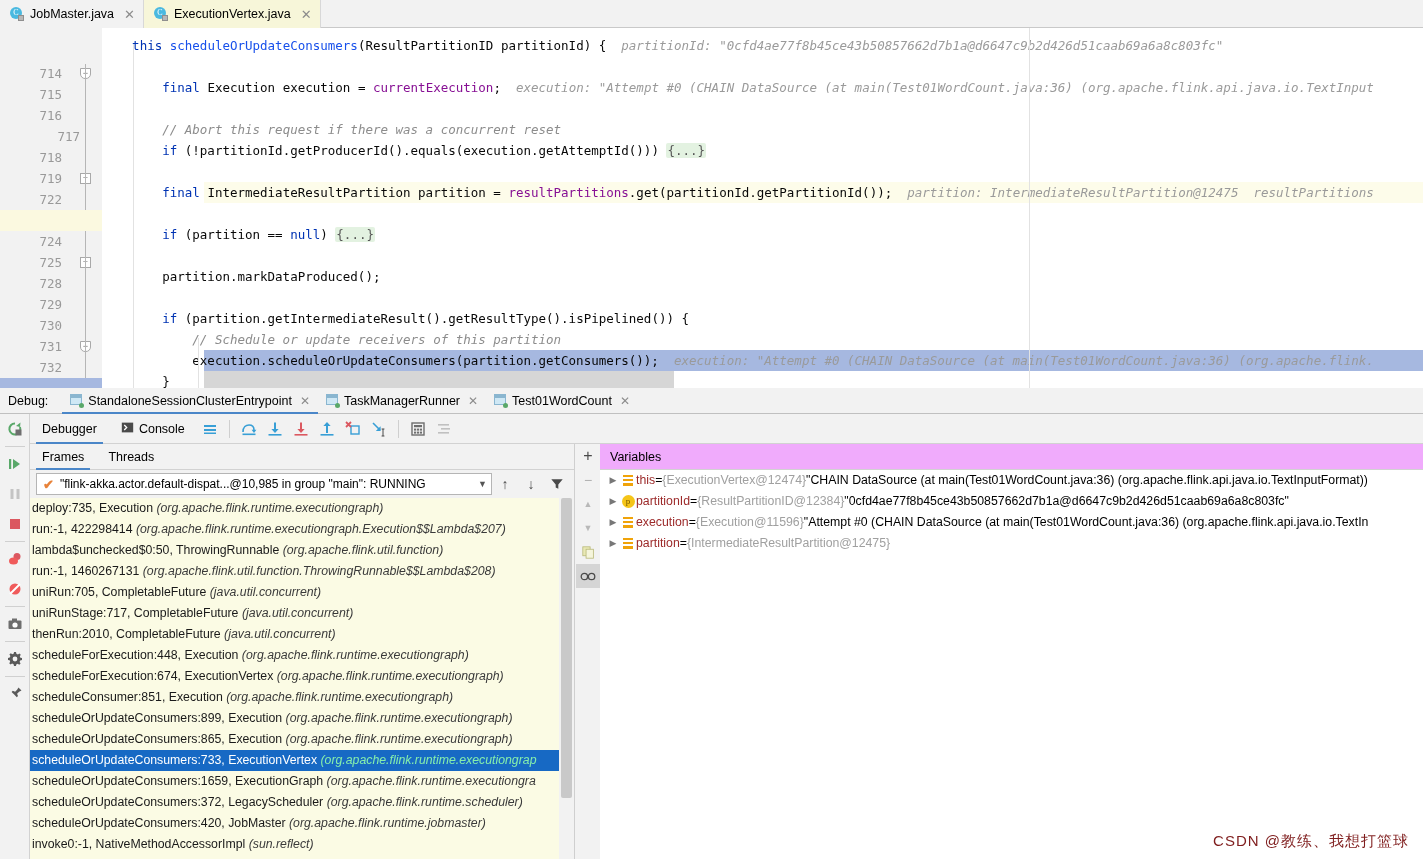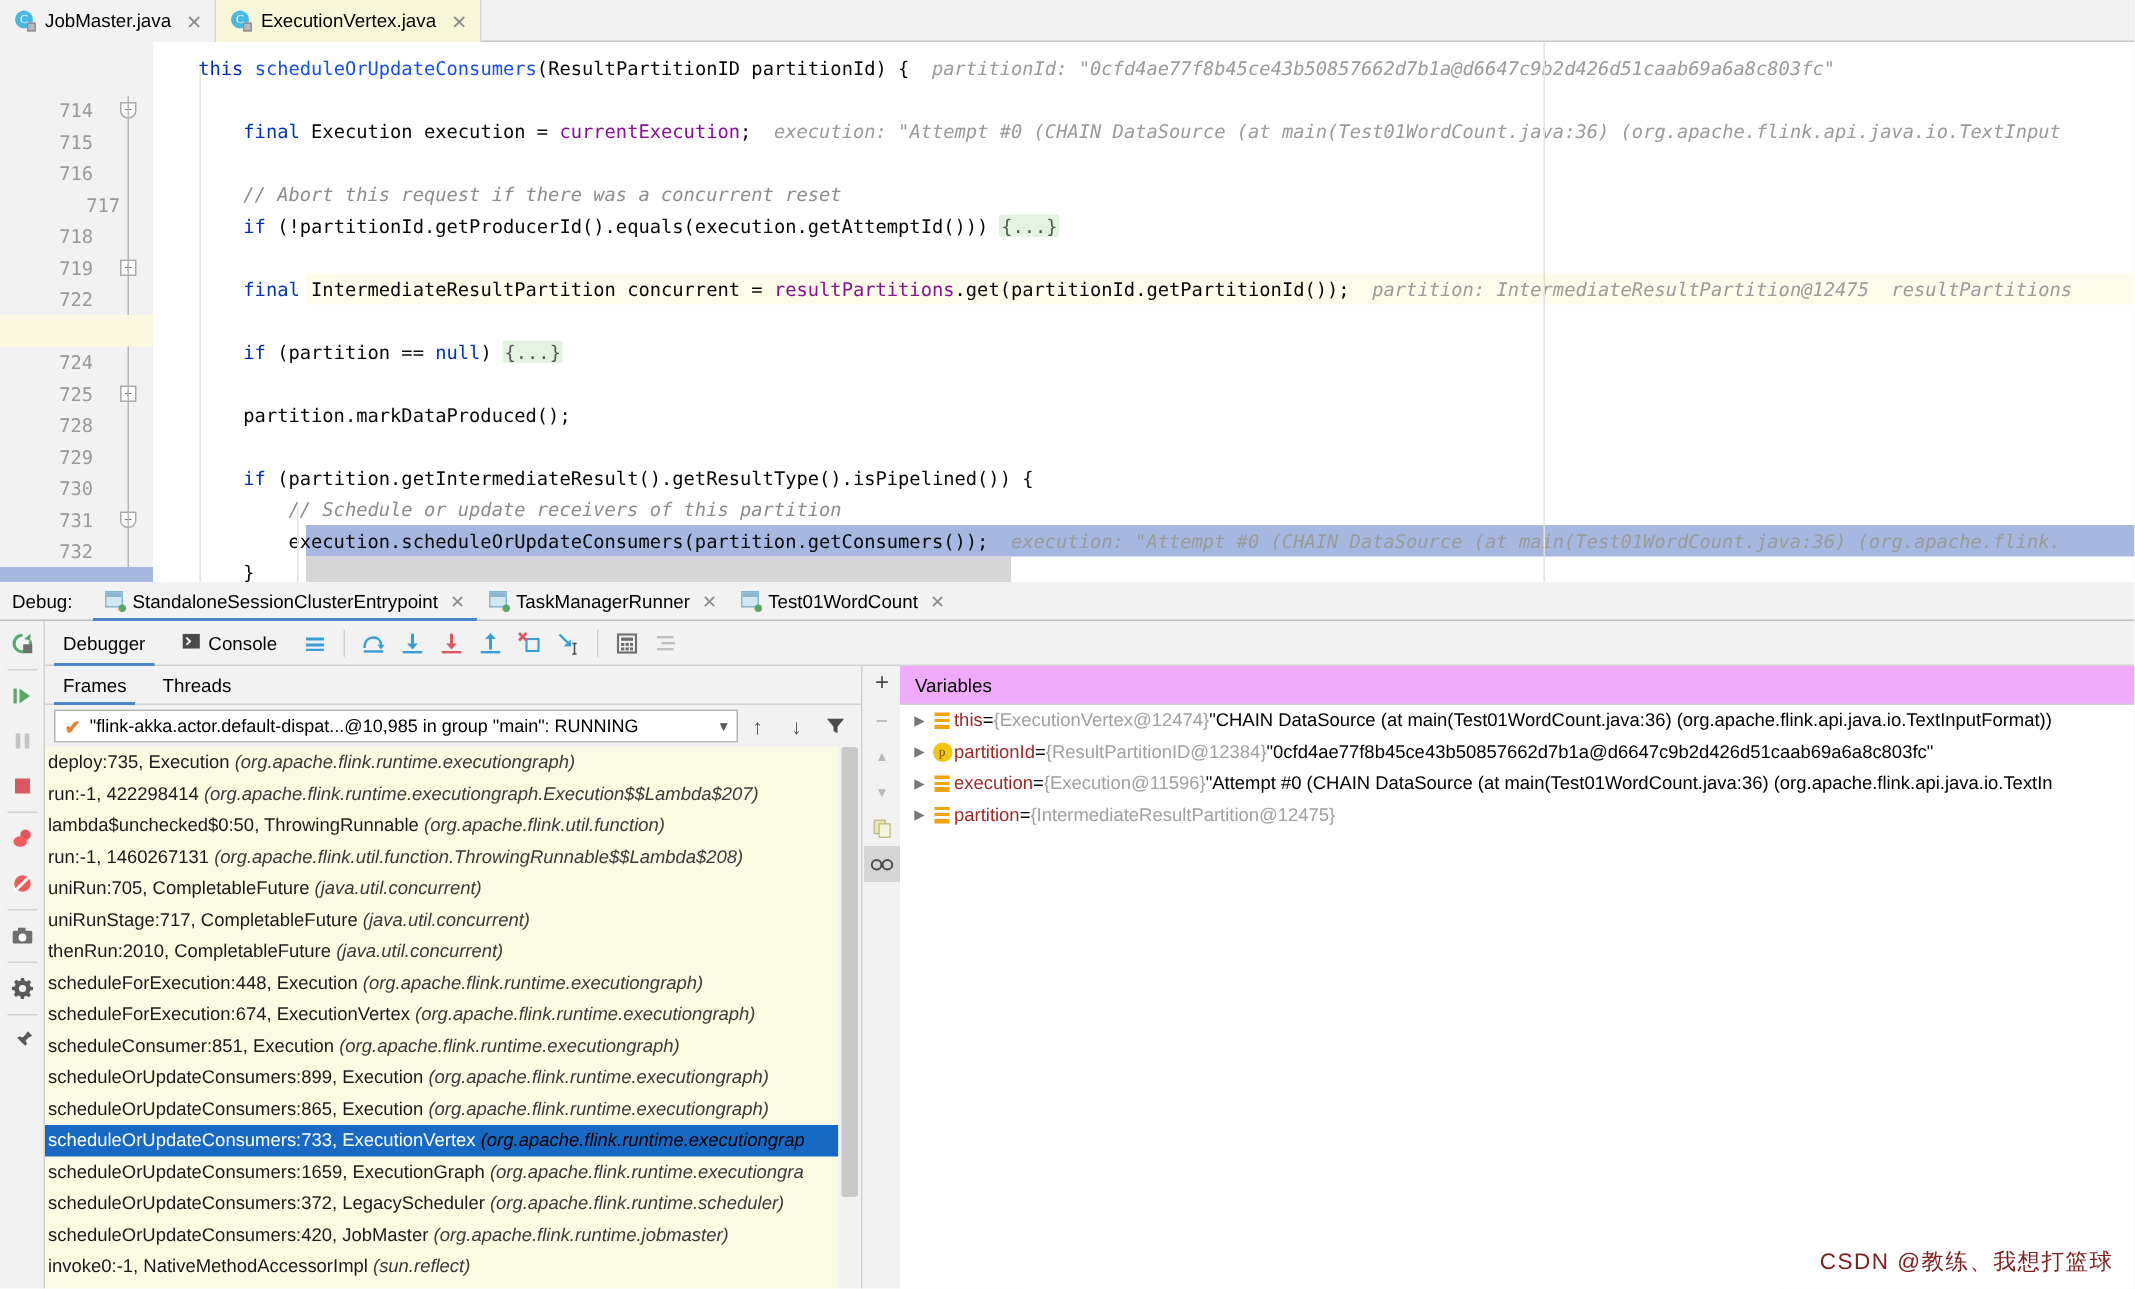--- a/index.html
+++ b/index.html
@@ -188,21 +188,21 @@
   .frameslist {
     position:absolute; left:0; top:54px; right:15px; bottom:0;
     background:#fbfbe4; overflow:hidden;
   }
   .frameitem {
     height:21px; line-height:21px; padding-left:2px; font-size:12.3px;
     white-space:nowrap; overflow:hidden; cursor:pointer; color:#1a1a1a;
   }
   .frameitem.selected { background:#1769c4; color:#ffffff; }
   .frameitem .pkg { font-style:italic; color:#3a3a3a; }
-  .frameitem.selected .pkg { color:#000000; }
+  .frameitem.selected .pkg { color:#86efac; }
 
   .framescroll {
     position:absolute; right:0; top:54px; width:15px; bottom:0; background:#f2f2f2;
   }
   .scrollthumb { position:absolute; left:2px; right:2px; background:#c9c9c9; border-radius:2px;}
 
   .vrtoolbar {
     position:absolute; left:576px; top:56px; width:24px; bottom:0;
     background:#f2f2f2;
   }
@@ -283,21 +283,21 @@
           <div class="code"><span class="txt">        </span><span class="cmt">// Abort this request if there was a concurrent reset</span></div>
         </div>
         <div class="row" style="top: 112px;">
           <div class="code"><span class="txt">        </span><span class="kw">if </span><span class="txt">(!partitionId.getProducerId().equals(execution.getAttemptId())) </span><span class="fold">{...}</span></div>
         </div>
         <div class="row" style="top: 133px;">
           <div class="code"></div>
         </div>
         <div class="row rowhl-yellow" style="top: 154px; left: 102px; width: 1321px;"></div>
         <div class="row" style="top: 154px;">
-          <div class="code"><span class="txt">        </span><span class="kw">final </span><span class="txt">IntermediateResultPartition concurrent = </span><span class="fld">resultPartitions</span><span class="txt">.get(partitionId.getPartitionId());</span><span class="hint">  partition: IntermediateResultPartition@12475  resultPartitions</span></div>
+          <div class="code"><span class="txt">        </span><span class="kw">final </span><span class="txt">IntermediateResultPartition partition = </span><span class="fld">resultPartitions</span><span class="txt">.get(partitionId.getPartitionId());</span><span class="hint">  partition: IntermediateResultPartition@12475  resultPartitions</span></div>
         </div>
         <div class="row" style="top: 175px;">
           <div class="code"></div>
         </div>
         <div class="row" style="top: 196px;">
           <div class="code"><span class="txt">        </span><span class="kw">if </span><span class="txt">(partition == </span><span class="kw">null</span><span class="txt">) </span><span class="fold">{...}</span></div>
         </div>
         <div class="row" style="top: 217px;">
           <div class="code"></div>
         </div>

